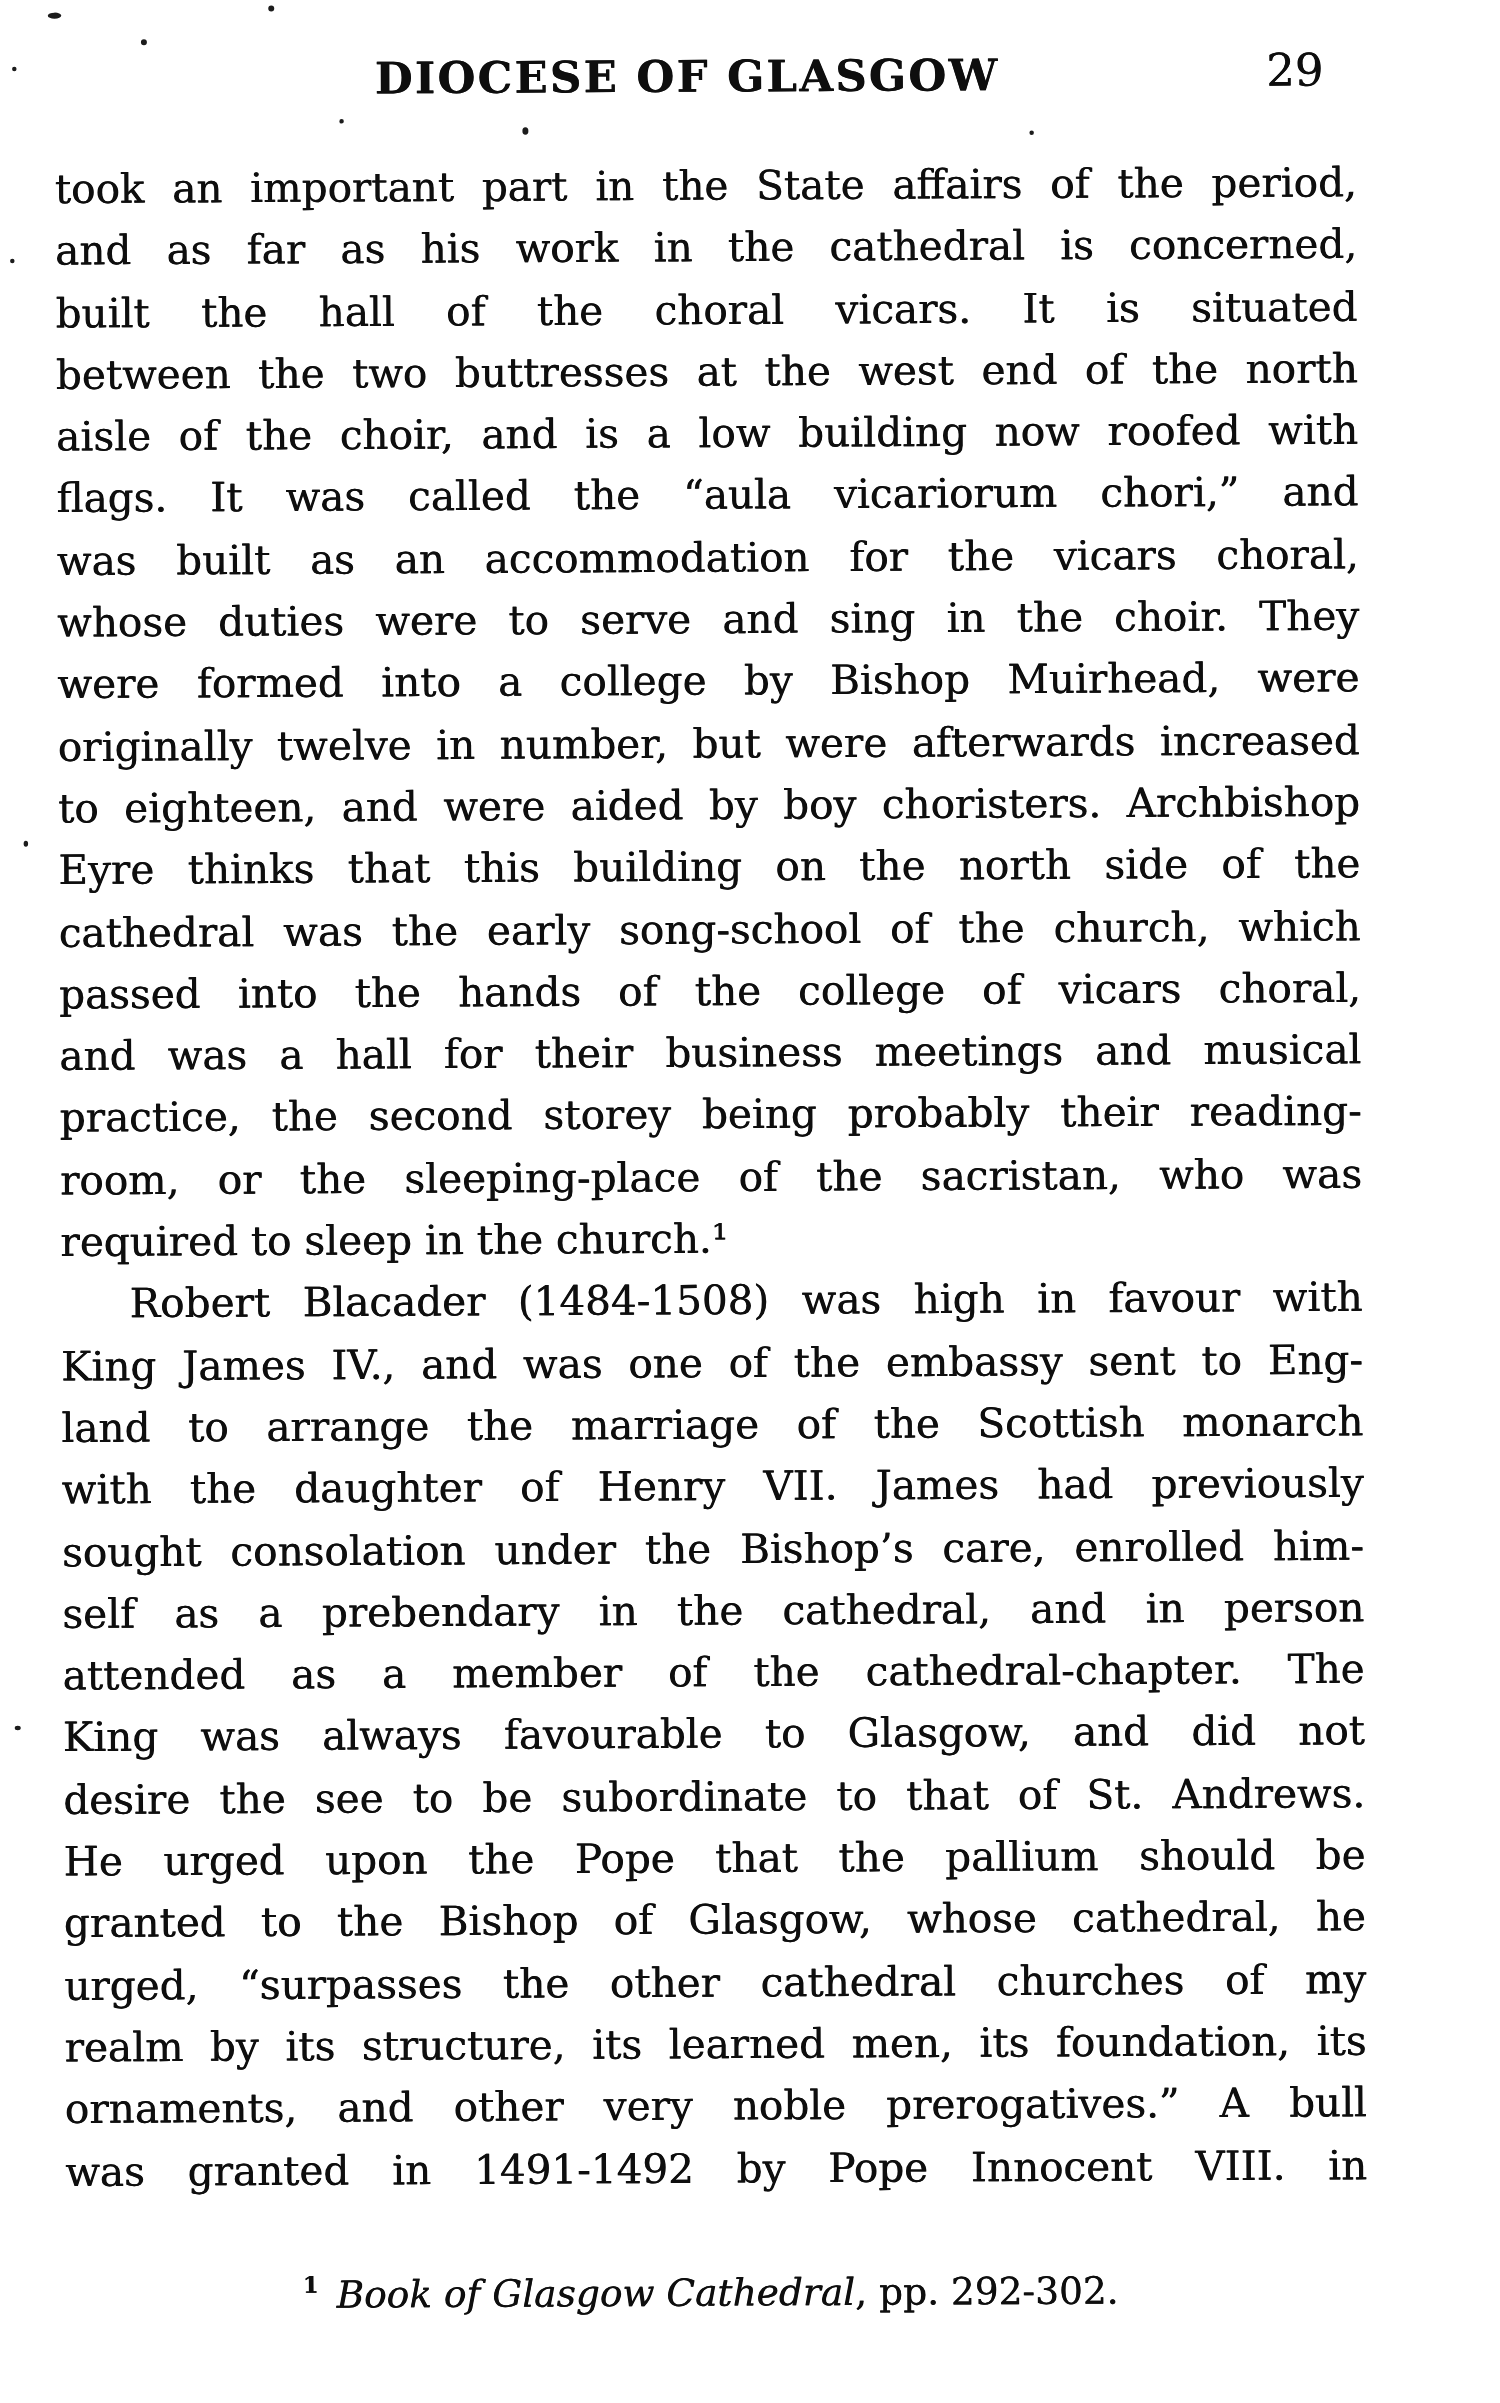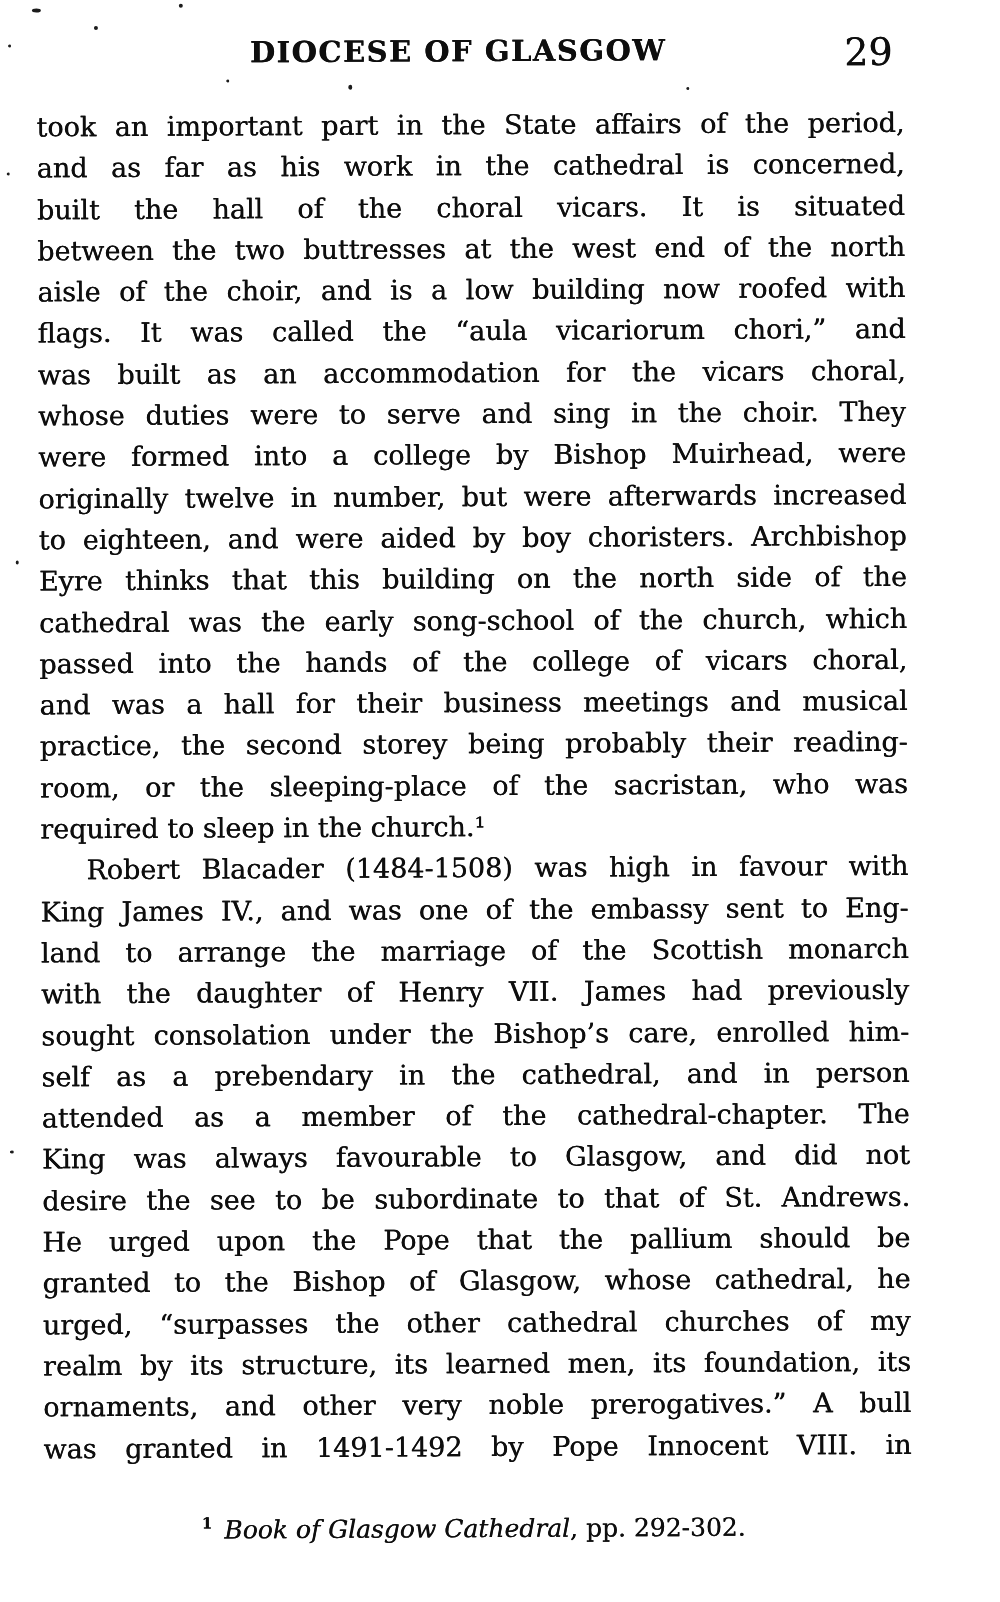--- a/index.html
+++ b/index.html
@@ -27,21 +27,21 @@
     font-size: 29px;
     font-weight: bold;
     letter-spacing: 1.5px;
     white-space: nowrap;
     text-shadow: 0.3px 0 currentColor;
   }
   .page-num {
     position: absolute;
     top: 32px;
     left: 848px;
-    font-size: 38px;
+    font-size: 30px;
     font-weight: normal;
     text-shadow: 0.3px 0 currentColor;
   }
   
   .bodytext {
     position: absolute;
     top: 104px;
     left: 40px;
     width: 868px;
     font-size: 27px;

